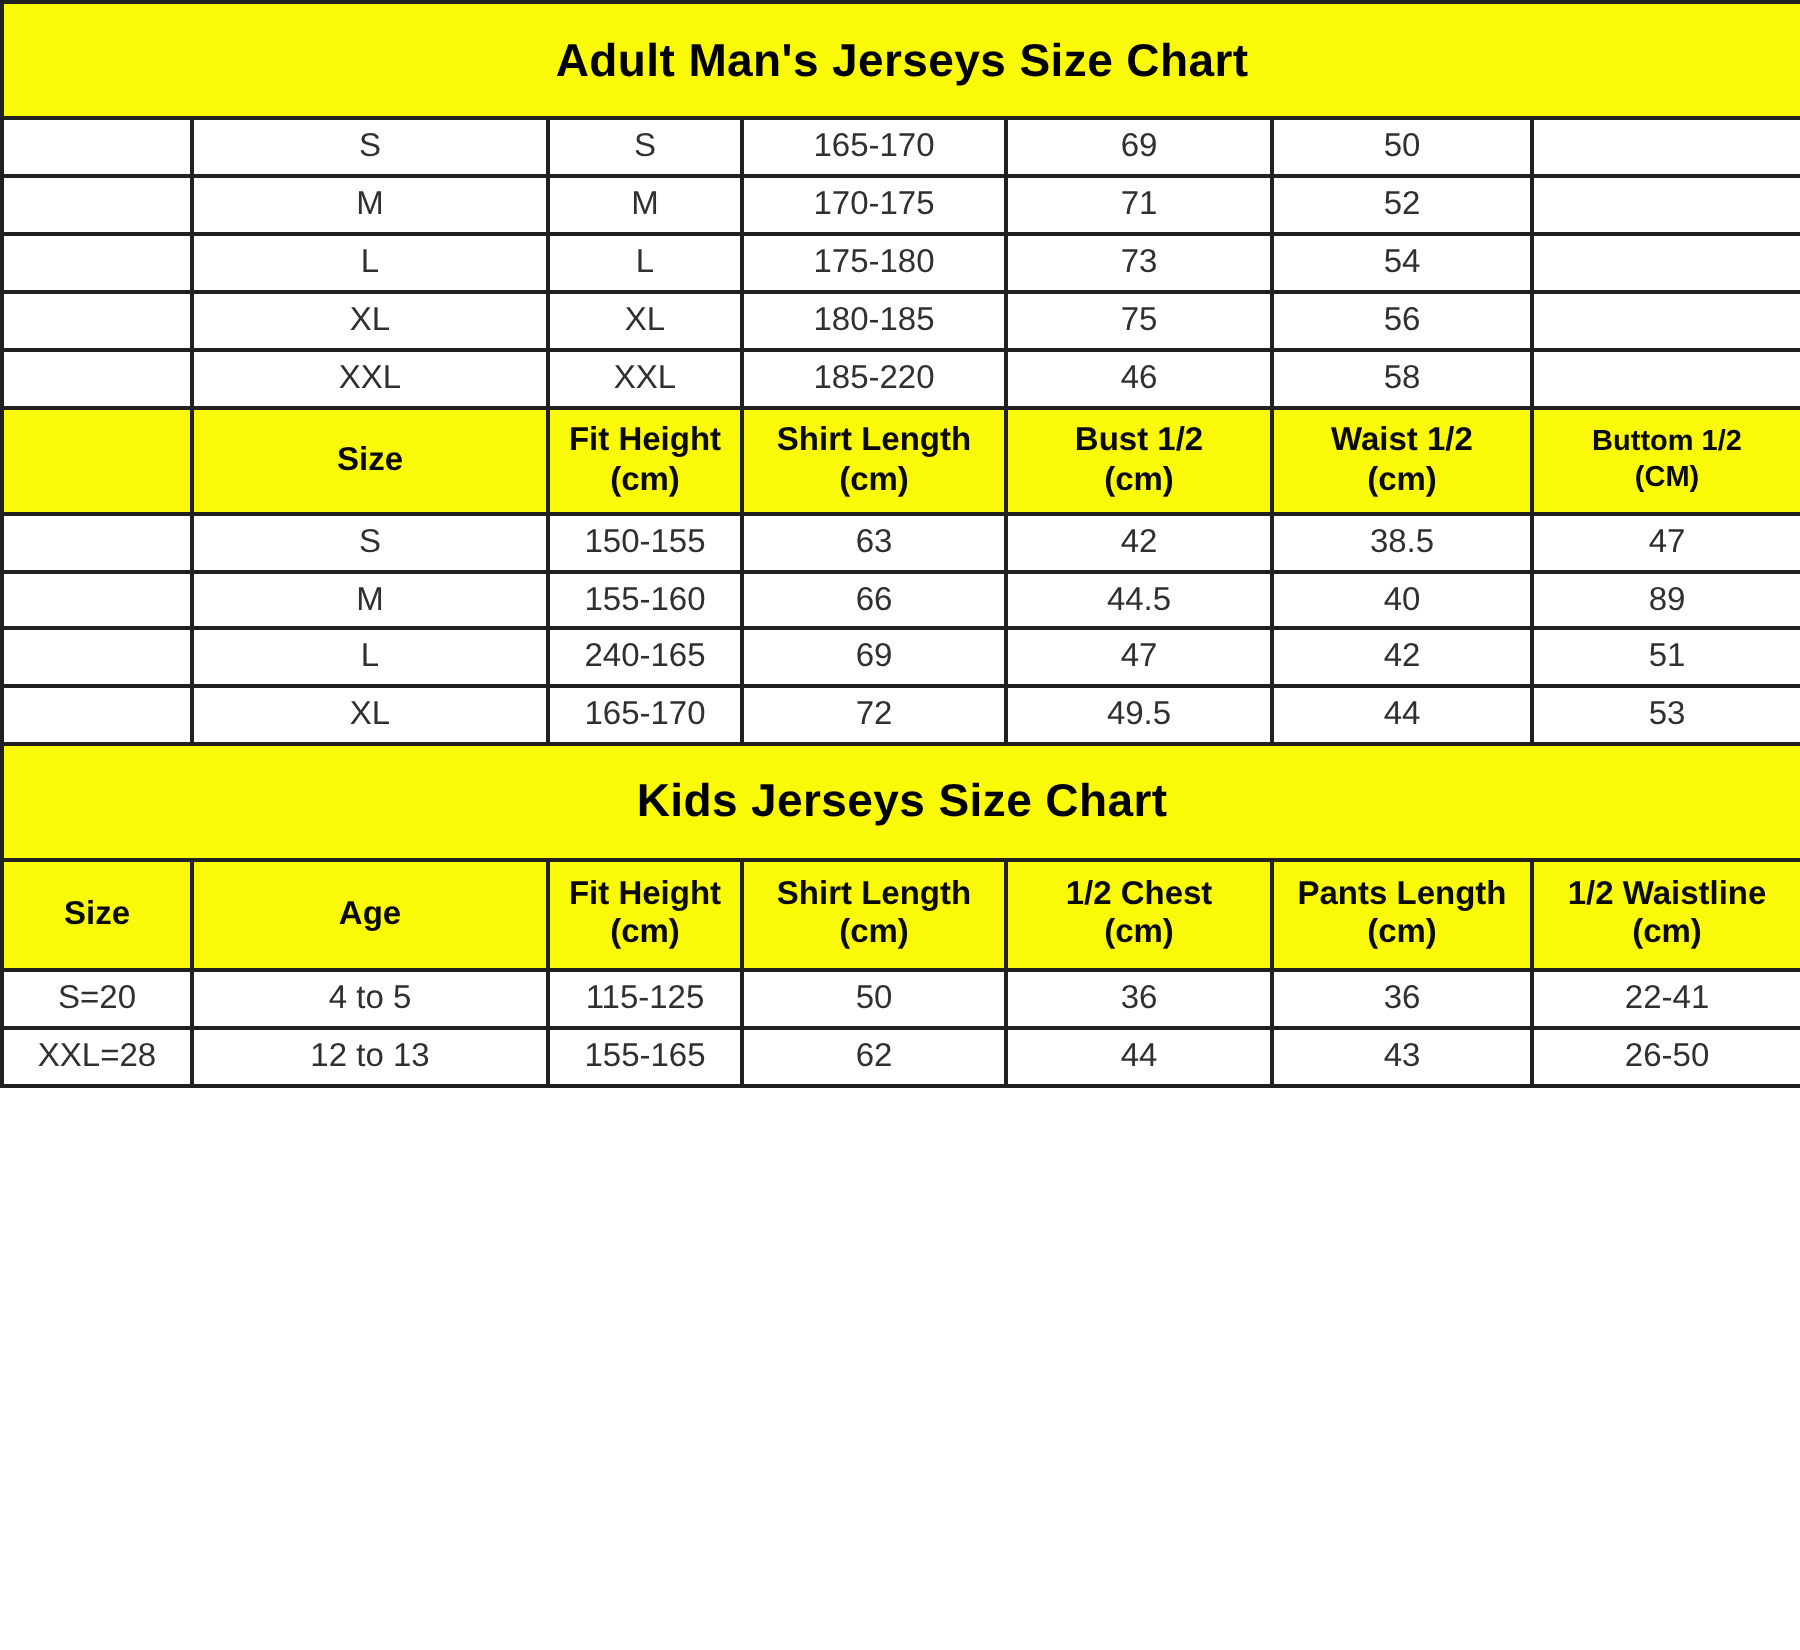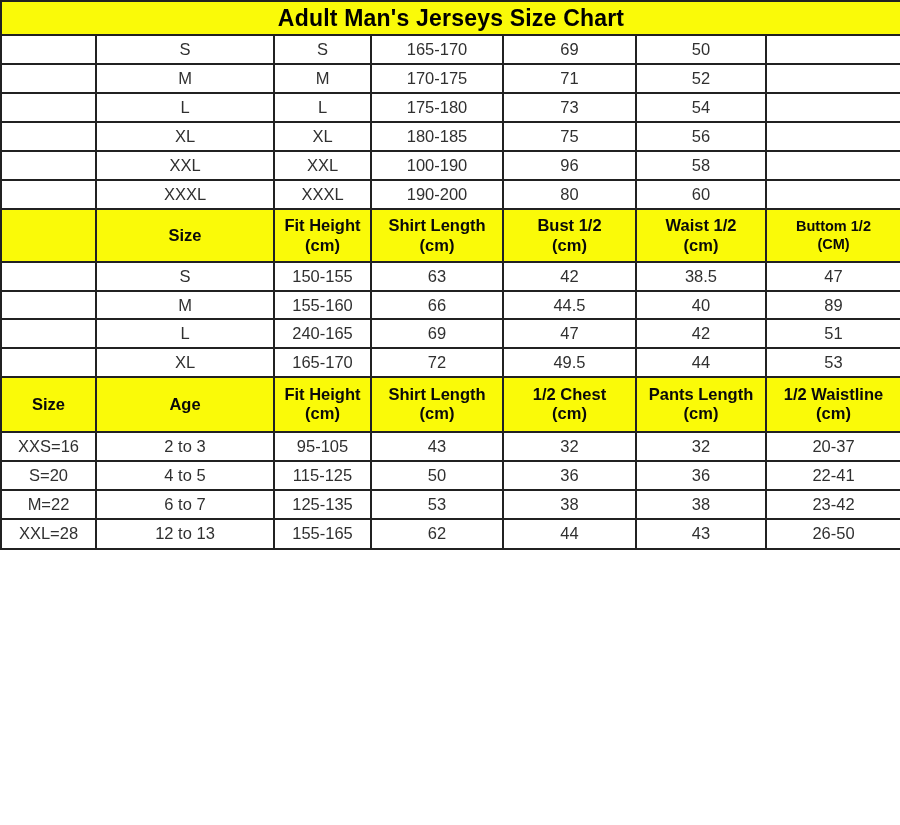--- a/index.html
+++ b/index.html
@@ -32,21 +32,21 @@
     padding: 0 2px;
     text-align: center;
     vertical-align: middle;
     overflow: hidden;
   }
   .title-row td {
     background: var(--header-bg);
     color: var(--title-text);
     font-weight: bold;
     font-size: 23px;
-    height: 34px;
+    height: 58px;
     letter-spacing: 0.2px;
   }
   .header-row td {
     background: var(--header-bg);
     color: #0a0a0a;
     font-weight: bold;
     font-size: 16.5px;
     line-height: 1.18;
     white-space: pre-line;
   }
@@ -117,32 +117,23 @@
           <td>XL</td>
           <td>180-185</td>
           <td>75</td>
           <td>56</td>
           <td></td>
         </tr>
         <tr class="data-row">
           <td></td>
           <td>XXL</td>
           <td>XXL</td>
-          <td>100-190</td>
-          <td>96</td>
+          <td>185-220</td>
+          <td>46</td>
           <td>58</td>
-          <td></td>
-        </tr>
-        <tr class="data-row">
-          <td></td>
-          <td>XXXL</td>
-          <td>XXXL</td>
-          <td>190-200</td>
-          <td>80</td>
-          <td>60</td>
           <td></td>
         </tr>
       </tbody>
     </table>
   <table class="size-table t-women">
       <colgroup>
         <col style="width: 95px;">
         <col style="width: 178px;">
         <col style="width: 97px;">
         <col style="width: 132px;">
@@ -207,62 +198,47 @@
       <colgroup>
         <col style="width: 95px;">
         <col style="width: 178px;">
         <col style="width: 97px;">
         <col style="width: 132px;">
         <col style="width: 133px;">
         <col style="width: 130px;">
         <col style="width: 135px;">
       </colgroup>
       <tbody>
+        <tr class="title-row">
+          <td colspan="7">Kids Jerseys Size Chart</td>
+        </tr>
         <tr class="header-row">
           <td>Size</td>
           <td>Age</td>
           <td>Fit Height
 (cm)</td>
           <td>Shirt Length
 (cm)</td>
           <td>1/2 Chest
 (cm)</td>
           <td>Pants Length
 (cm)</td>
           <td>1/2 Waistline
 (cm)</td>
-        </tr>
-        <tr class="data-row">
-          <td>XXS=16</td>
-          <td>2 to 3</td>
-          <td>95-105</td>
-          <td>43</td>
-          <td>32</td>
-          <td>32</td>
-          <td>20-37</td>
         </tr>
         <tr class="data-row">
           <td>S=20</td>
           <td>4 to 5</td>
           <td>115-125</td>
           <td>50</td>
           <td>36</td>
           <td>36</td>
           <td>22-41</td>
         </tr>
         <tr class="data-row">
-          <td>M=22</td>
-          <td>6 to 7</td>
-          <td>125-135</td>
-          <td>53</td>
-          <td>38</td>
-          <td>38</td>
-          <td>23-42</td>
-        </tr>
-        <tr class="data-row">
           <td>XXL=28</td>
           <td>12 to 13</td>
           <td>155-165</td>
           <td>62</td>
           <td>44</td>
           <td>43</td>
           <td>26-50</td>
         </tr>
       </tbody>
     </table>

